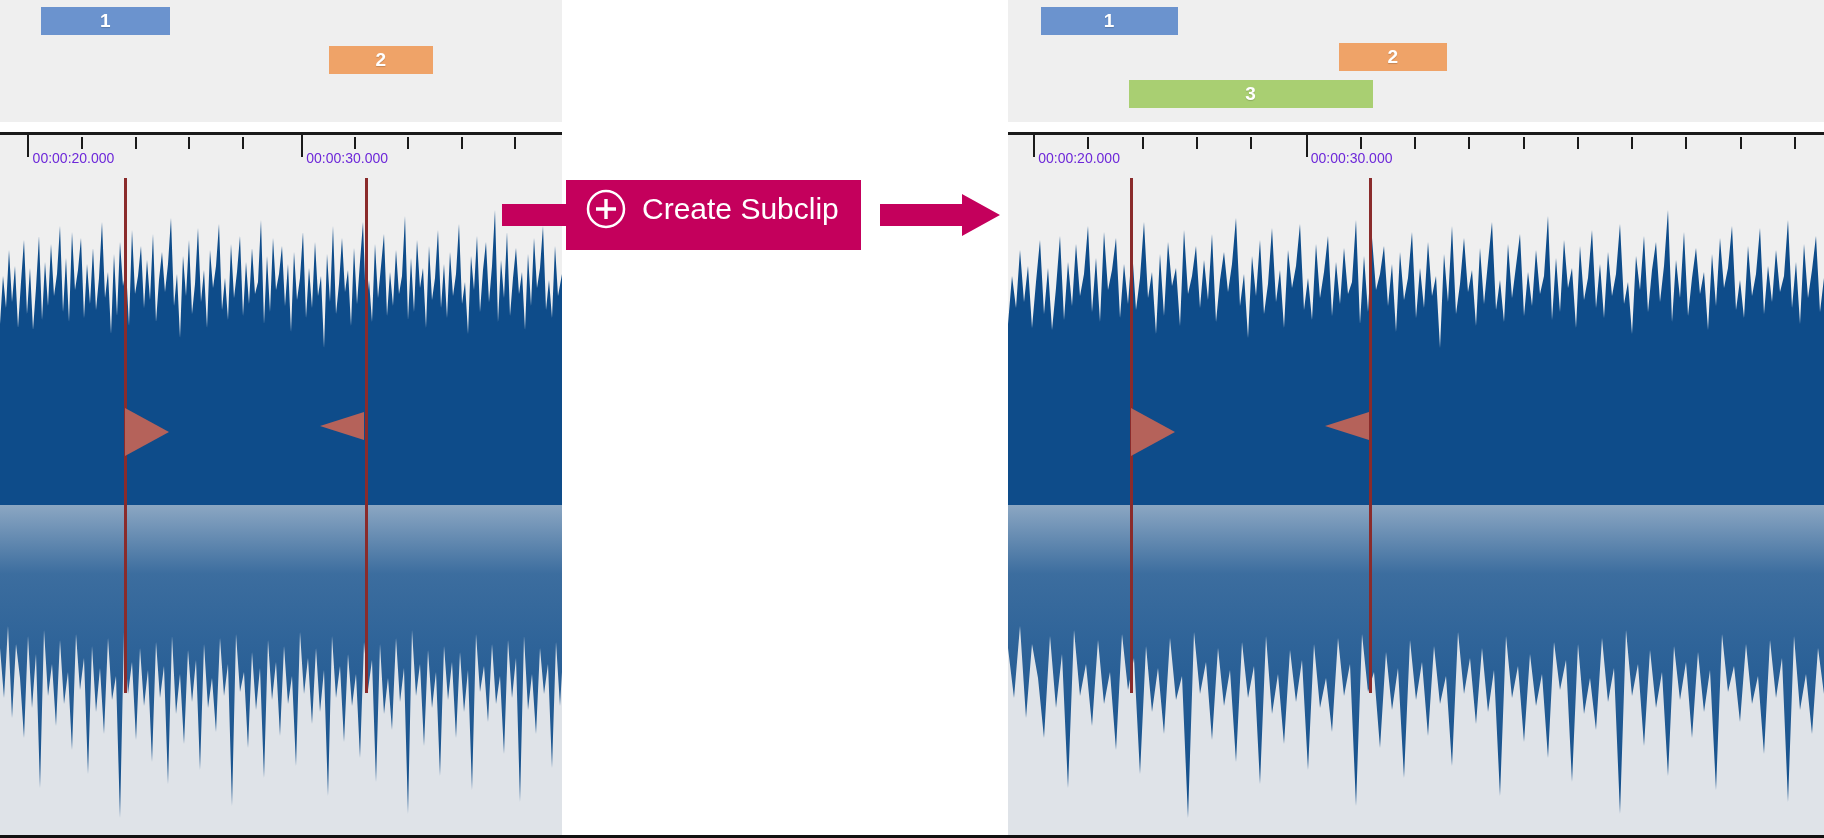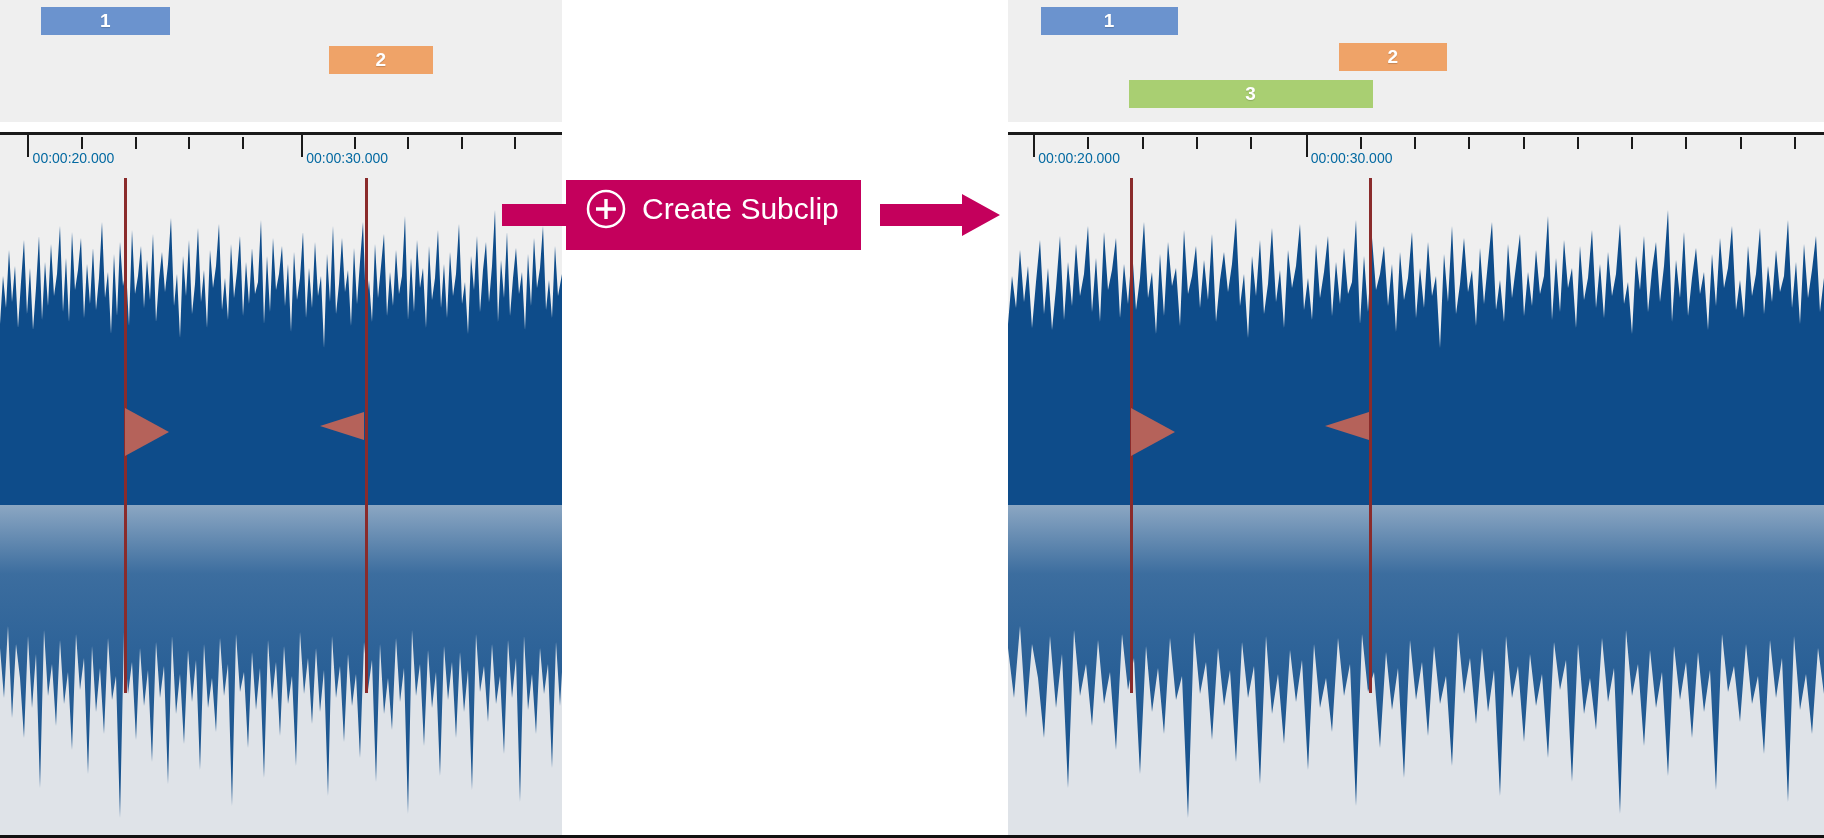--- a/index.html
+++ b/index.html
@@ -23,21 +23,21 @@
   .clip-2{background:#f0a濁;}
   .clip-2{background:#efa368;}
   .clip-3{background:#a9cf72;}
 
   
   .ruler{position:absolute;left:0;top:132px;width:100%;height:46px;background:#efefef;
          border-top:3px solid #1a1a1a;}
   .tick{position:absolute;top:0;width:2px;background:#1a1a1a;}
   .tick.major{height:22px;}
   .tick.minor{top:2px;height:12px;}
-  .rlabel{position:absolute;top:15px;font-size:14px;color:#0369a1;white-space:nowrap;
+  .rlabel{position:absolute;top:15px;font-size:14px;color:#6d28d9;white-space:nowrap;
           font-family:"Liberation Sans","DejaVu Sans",sans-serif;}
 
   
   .wave{position:absolute;left:0;top:178px;width:100%;height:660px;background:#efefef;}
   .wave svg{display:block;width:100%;height:100%;}
 
   
   .marker-line{position:absolute;width:3px;background:#8a2b2b;top:178px;}
   .marker-tri{position:absolute;width:0;height:0;}
   .tri-in{border-top:24px solid transparent;border-bottom:24px solid transparent;

